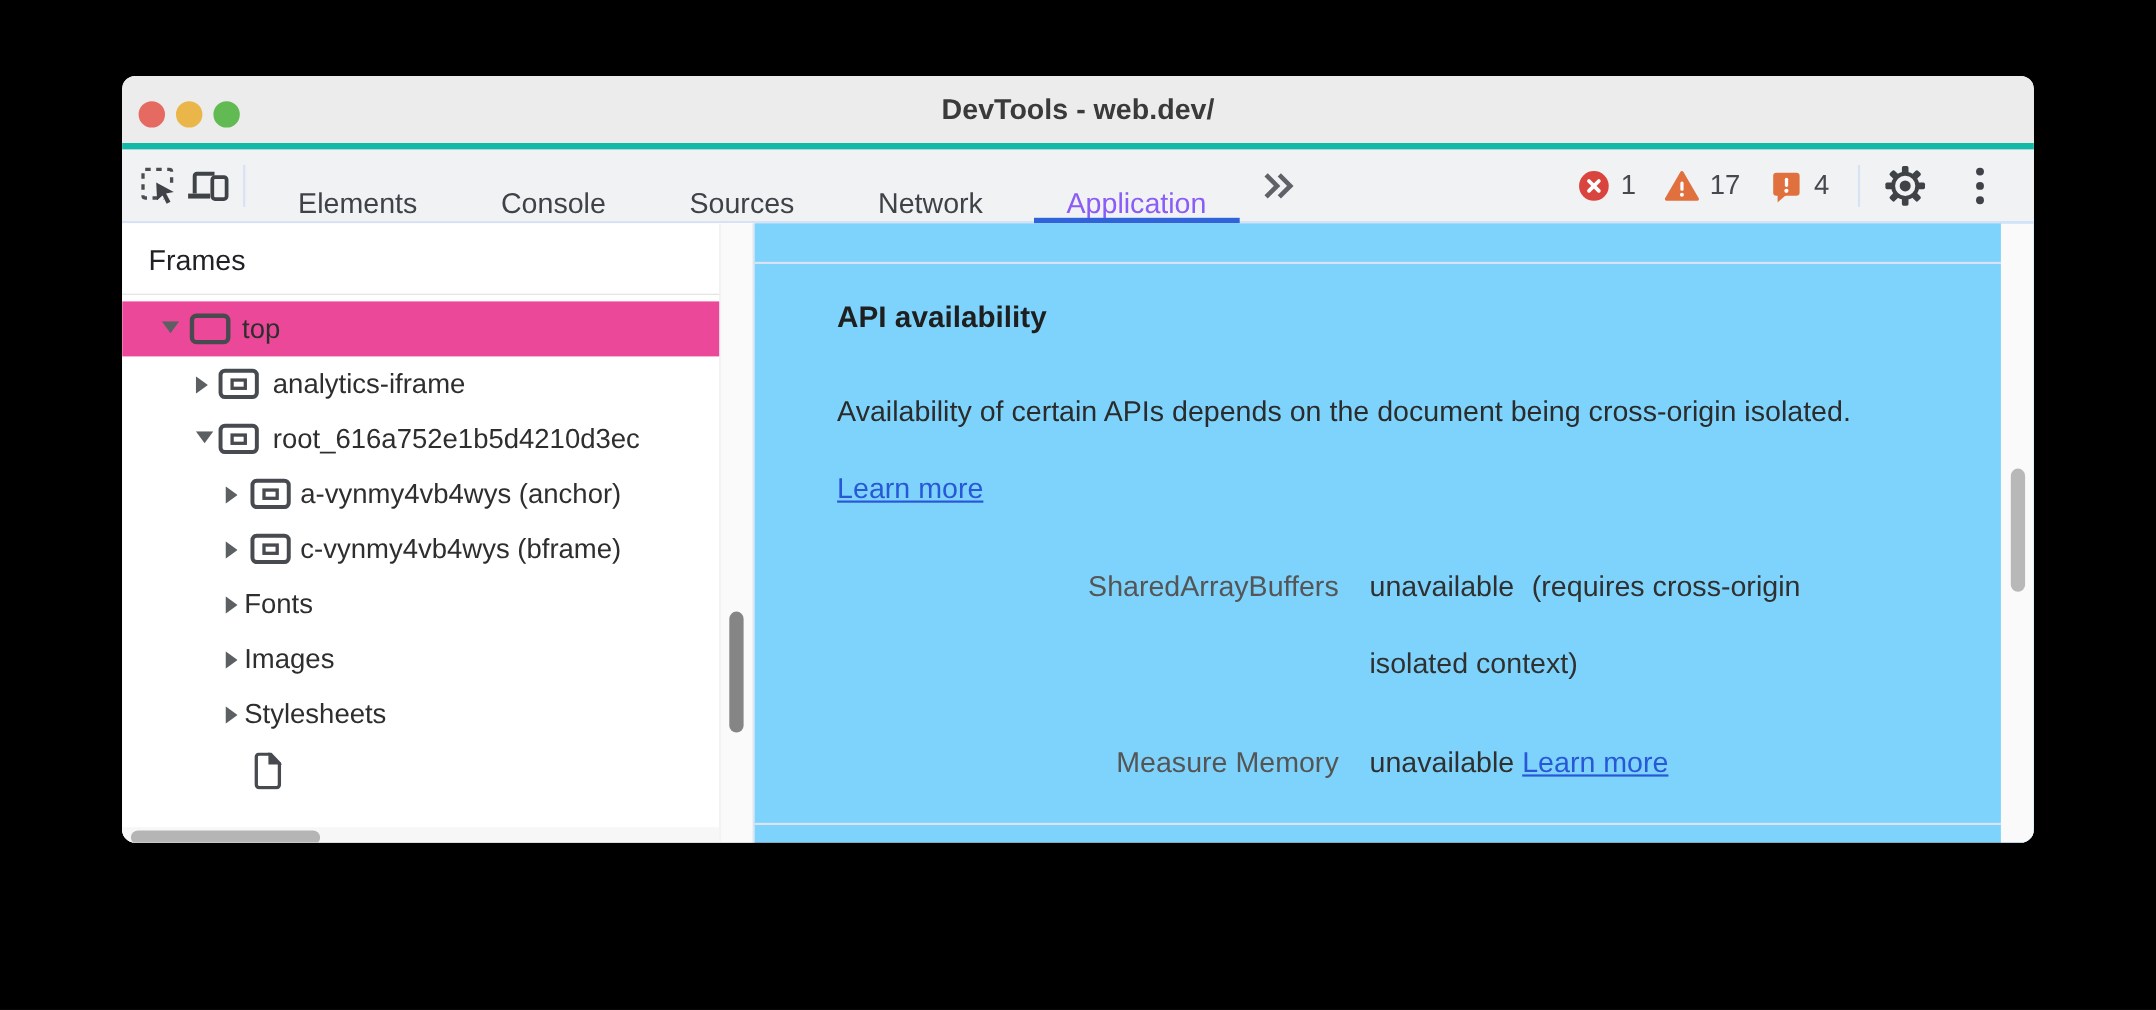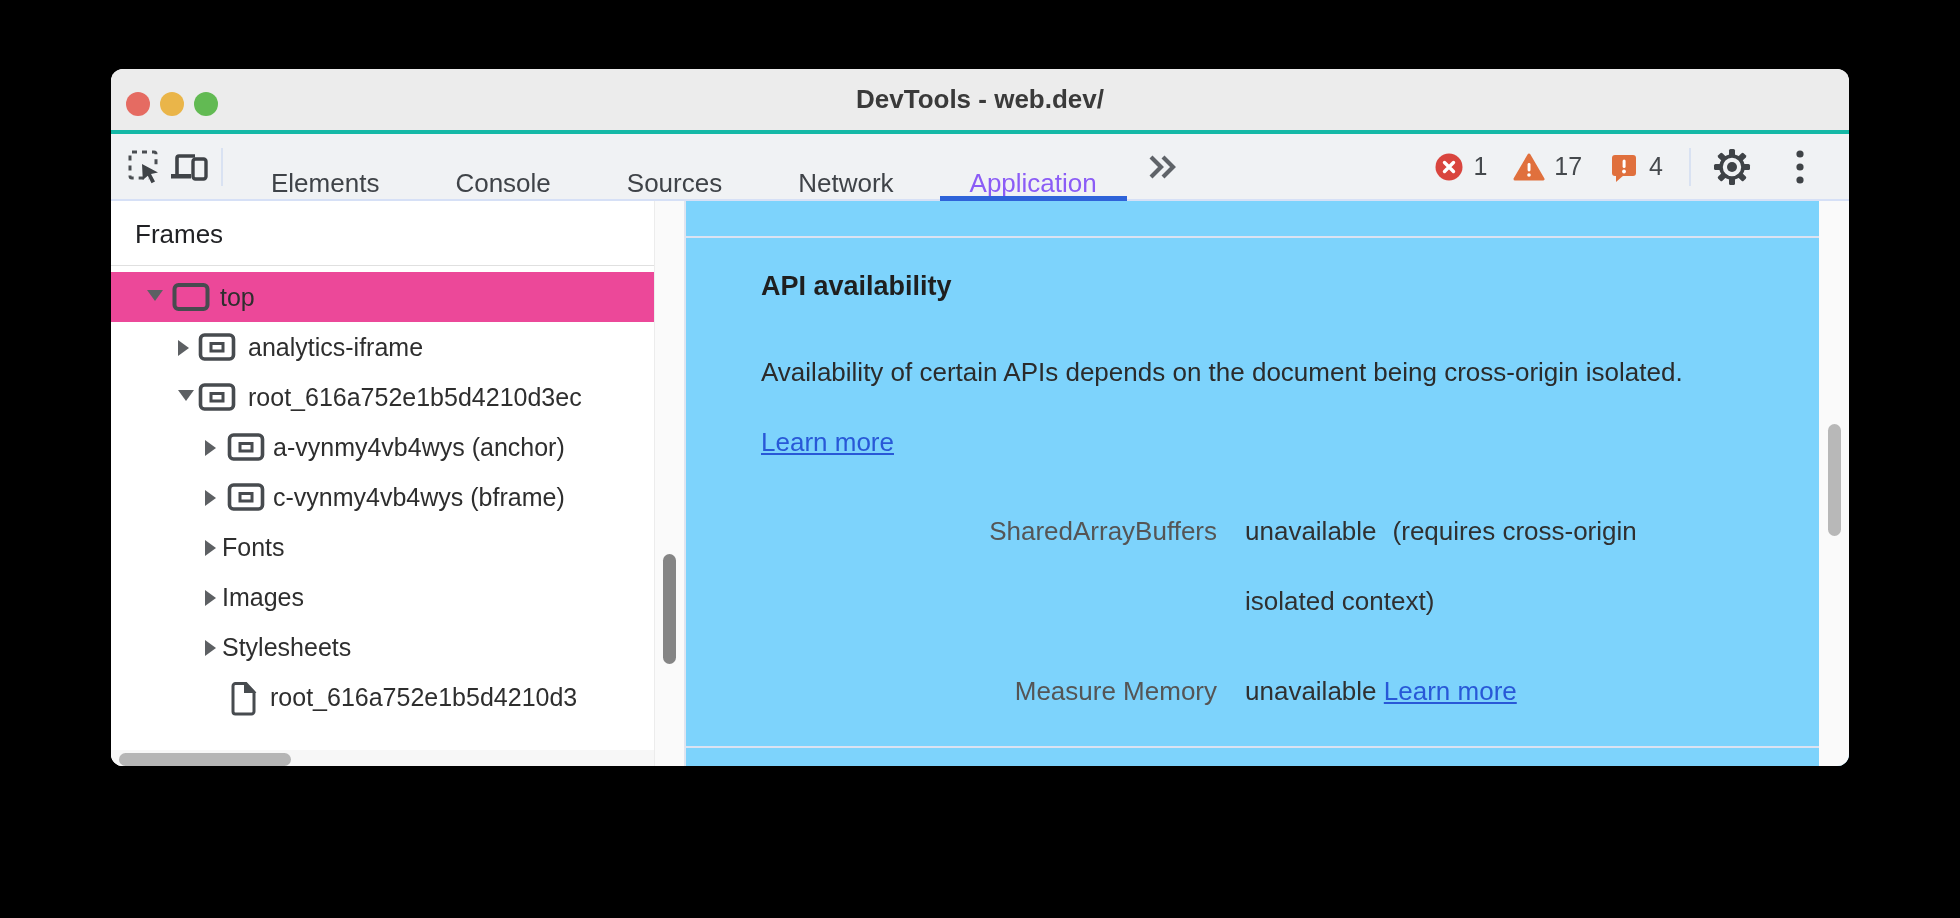--- a/index.html
+++ b/index.html
@@ -1,18 +1,18 @@
 <!DOCTYPE html>
 <html><head>
 <meta charset="utf-8">
 <style>
   html,body{margin:0;padding:0;background:#000;width:1960px;height:918px;font-family:"Liberation Sans",sans-serif;-webkit-font-smoothing:antialiased;}
   .window{position:absolute;left:111px;top:69px;width:1738px;height:697px;background:#fff;border-radius:12px;overflow:hidden;box-shadow:0 18px 60px rgba(0,0,0,.65),0 2px 10px rgba(0,0,0,.5);}
   
-  .titlebar{position:relative;height:61px;background:#ececec;border-bottom:4px solid #14b8a6;}
+  .titlebar{position:relative;height:61px;background:#ececec;border-bottom:6px solid #14b8a6;}
   .traffic{position:absolute;top:23px;width:24px;height:24px;border-radius:50%;}
   .t-red{left:15px;background:#e56b62;}
   .t-yellow{left:49px;background:#eab549;}
   .t-green{left:83px;background:#62ba53;}
   .title-text{position:absolute;left:0;right:0;top:0;height:61px;line-height:61px;text-align:center;font-size:26px;font-weight:700;color:#3a3a3a;}
   
   .toolbar{position:relative;height:65px;background:#f0f2f4;border-bottom:2px solid #d6e0f6;display:flex;align-items:center;}
   .tb-icon{width:44px;height:44px;display:flex;align-items:center;justify-content:center;flex:0 0 auto;}
   .tb-icon.inspect{margin-left:12px;}
   .tb-sep{width:2px;height:38px;background:#d9e2f2;margin:0 10px;flex:0 0 auto;}
@@ -243,21 +243,20 @@
               <path d="M0 0 L11 8 L0 16 Z" fill="#5d6063"></path>
             </svg>
           <span class="tlabel">Stylesheets</span>
         </div>
 
         <div class="trow lvl4">
           <svg class="ticon" width="30" height="34" viewBox="0 0 30 34">
             <path d="M5 4 a2.5 2.5 0 0 1 2.5 -2.5 H18 L26 10 v19.5 a2.5 2.5 0 0 1 -2.5 2.5 h-16 A2.5 2.5 0 0 1 5 29.5 Z" fill="none" stroke="#474b4f" stroke-width="3"></path>
             <path d="M17 1.5 V10 h9 Z" fill="#474b4f" stroke="#474b4f" stroke-width="2"></path>
           </svg>
-          <span class="tlabel">root_616a752e1b5d4210d3</span>
         </div>
       </div>
 
       <div class="v-track">
         <div class="v-thumb-side"></div>
       </div>
       <div class="h-track">
         <div class="h-thumb"></div>
       </div>
     </div>

